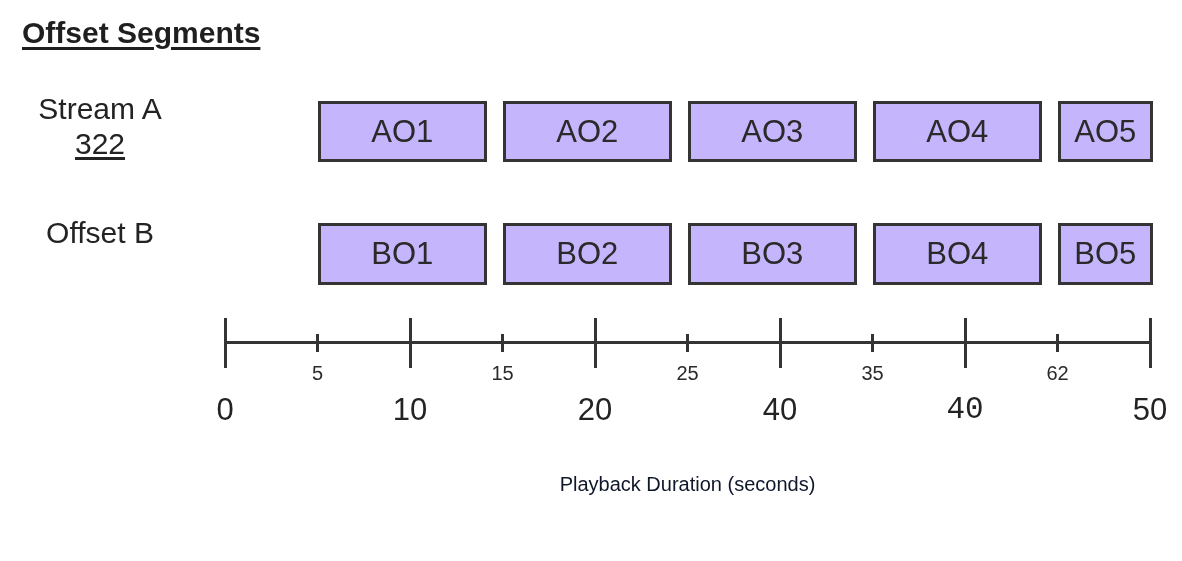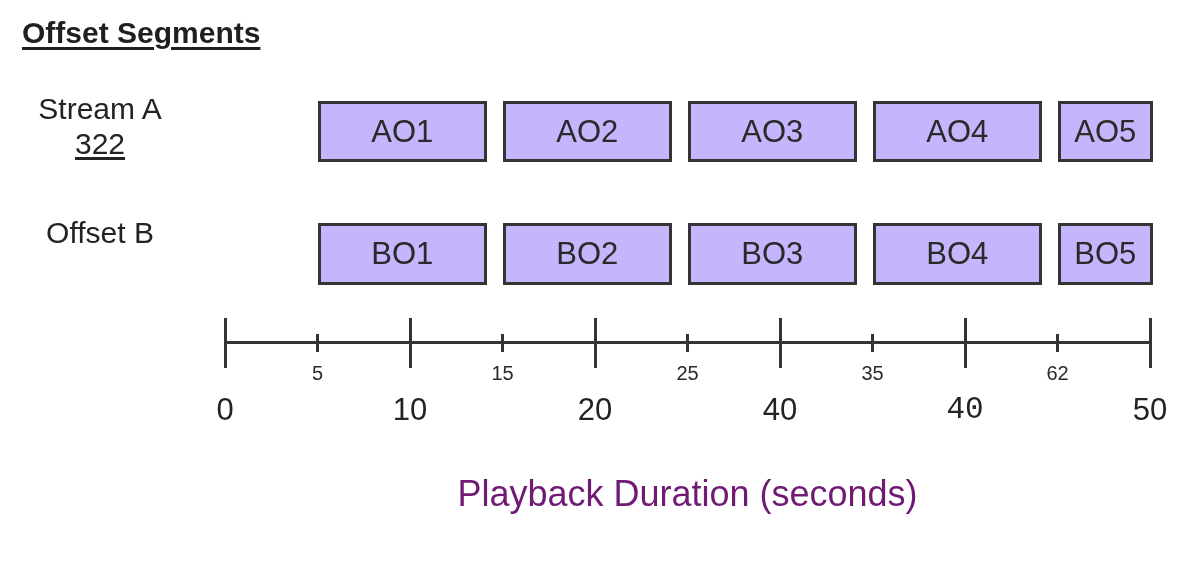--- a/index.html
+++ b/index.html
@@ -82,22 +82,22 @@
     transform: translateX(-50%);
     color: #232323;
     white-space: nowrap;
   }
   .axis-title {
     position: absolute;
     left: 225px;
     top: 473px;
     width: 925px;
     text-align: center;
-    font-size: 36px;
-    color: #701a75;
+    font-size: 20px;
+    color: #0f172a;
     white-space: nowrap;
   }
 </style>
 </head>
 <body>
 
 <div class="canvas">
   <div class="figure-title">Offset Segments</div>
 
   <div id="streams">

